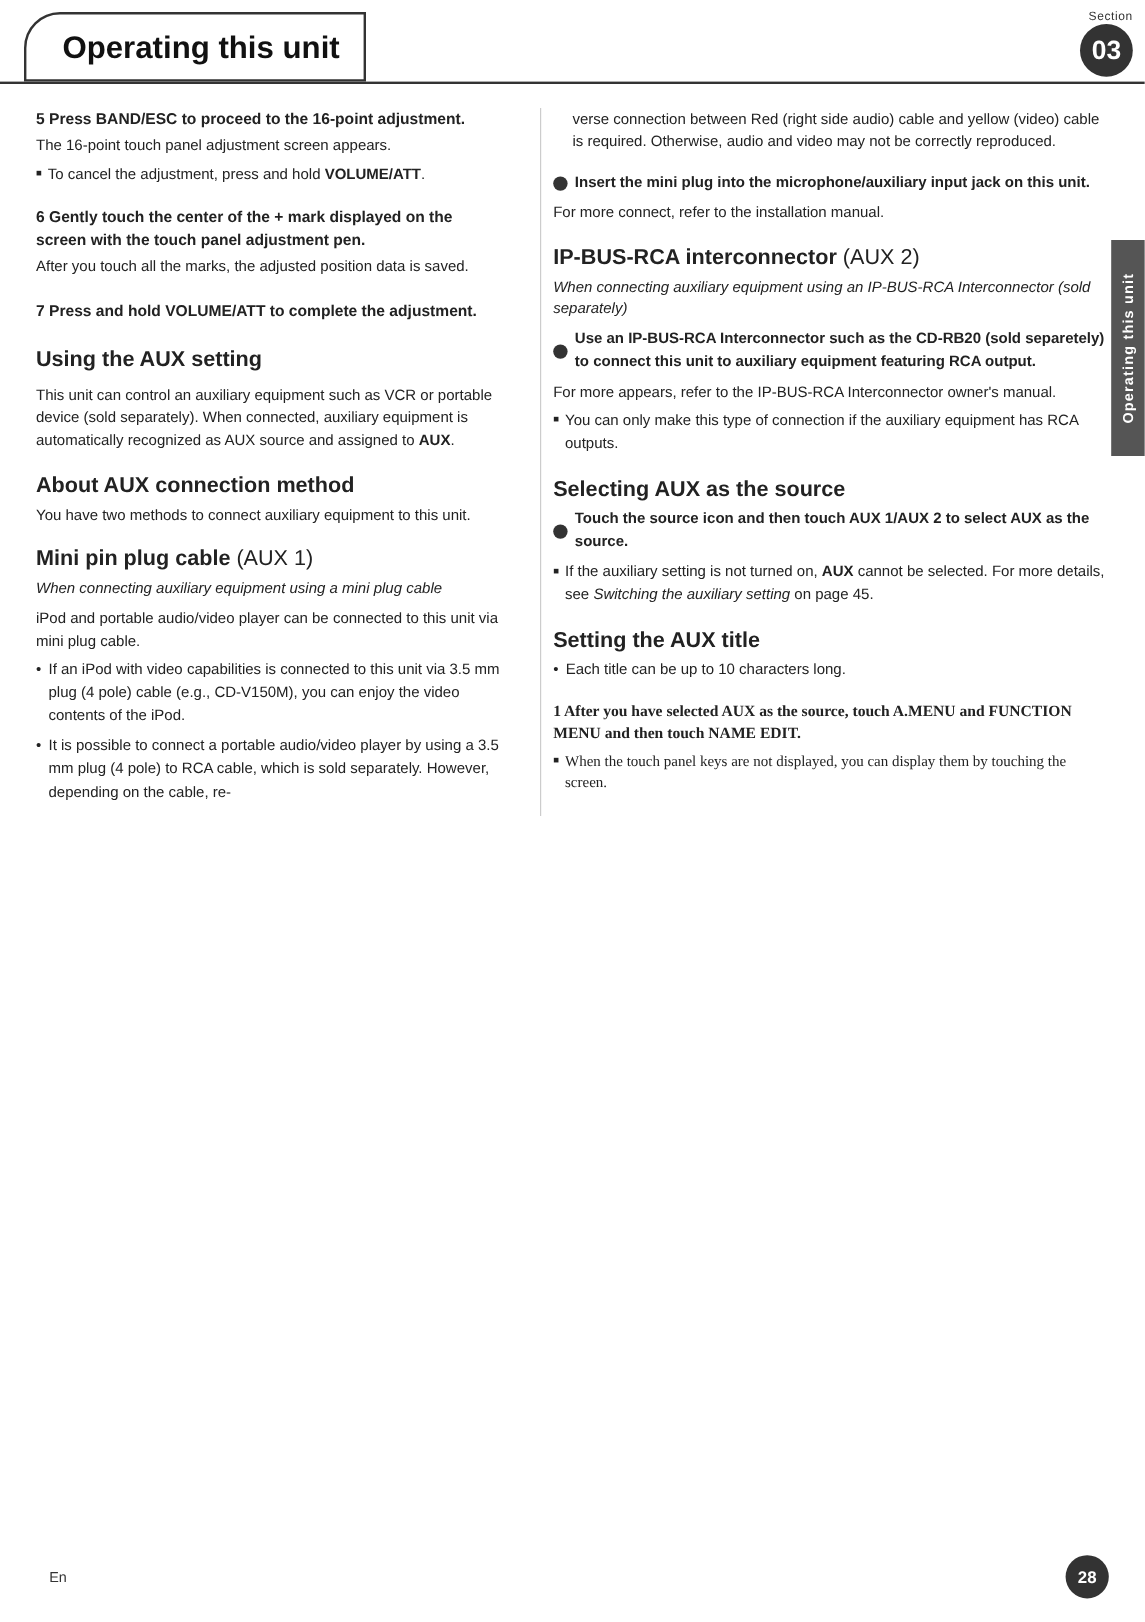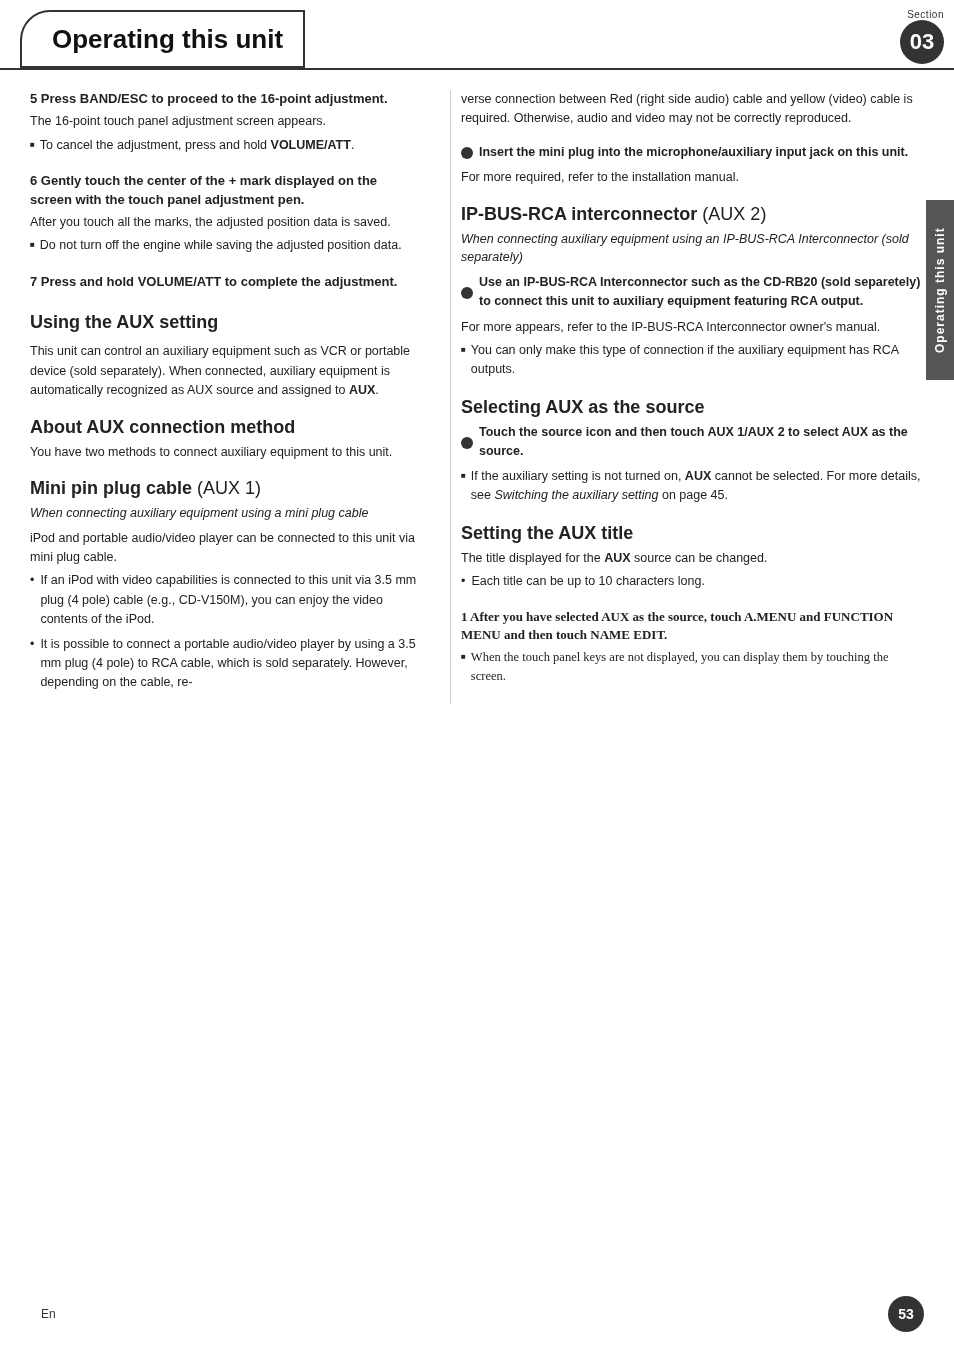--- a/index.html
+++ b/index.html
@@ -272,23 +272,20 @@
         <div class="step-heading">5    Press BAND/ESC to proceed to the 16-point adjustment.</div>
         <div class="step-body">The 16-point touch panel adjustment screen appears.</div>
         <div class="bullet-square">
           <span>To cancel the adjustment, press and hold <span class="bold">VOLUME/ATT</span>.</span>
         </div>
       </div>
 
       <div class="step">
         <div class="step-heading">6    Gently touch the center of the + mark displayed on the screen with the touch panel adjustment pen.</div>
         <div class="step-body">After you touch all the marks, the adjusted position data is saved.</div>
-        <div class="bullet-square">
-          <span>Do not turn off the engine while saving the adjusted position data.</span>
-        </div>
       </div>
 
       <div class="step">
         <div class="step-heading">7    Press and hold VOLUME/ATT to complete the adjustment.</div>
       </div>
 
       <div class="section-heading">Using the AUX setting</div>
       <div class="step-body">This unit can control an auxiliary equipment such as VCR or portable device (sold separately). When connected, auxiliary equipment is automatically recognized as AUX source and assigned to <span class="bold">AUX</span>.</div>
 
       <div class="subsection-heading">About AUX connection method</div>
@@ -301,27 +298,27 @@
         <span>If an iPod with video capabilities is connected to this unit via 3.5 mm plug (4 pole) cable (e.g., CD-V150M), you can enjoy the video contents of the iPod.</span>
       </div>
       <div class="dot-bullet">
         <span>It is possible to connect a portable audio/video player by using a 3.5 mm plug (4 pole) to RCA cable, which is sold separately. However, depending on the cable, re-</span>
       </div>
 
     </div>
 
     <div class="right-col">
 
-      <div class="step-body" style="margin-bottom:14px;">verse connection between Red (right side audio) cable and yellow (video) cable is required. Otherwise, audio and video may not be correctly reproduced.</div>
+      <div class="step-body" style="margin-bottom:14px;margin-left:16px;">verse connection between Red (right side audio) cable and yellow (video) cable is required. Otherwise, audio and video may not be correctly reproduced.</div>
 
       <div class="circle-bullet">
         <div class="circle-bullet-icon"></div>
         <span><span class="bold">Insert the mini plug into the microphone/auxiliary input jack on this unit.</span></span>
       </div>
-      <div class="step-body" style="margin-bottom:14px;">For more required, refer to the installation manual.</div>
+      <div class="step-body" style="margin-bottom:14px;">For more connect, refer to the installation manual.</div>
 
       <div class="subsection-heading">IP-BUS-RCA interconnector <span style="font-weight:normal">(AUX 2)</span></div>
       <div class="italic-note">When connecting auxiliary equipment using an IP-BUS-RCA Interconnector (sold separately)</div>
 
       <div class="circle-bullet">
         <div class="circle-bullet-icon"></div>
         <span><span class="bold">Use an IP-BUS-RCA Interconnector such as the CD-RB20 (sold separetely) to connect this unit to auxiliary equipment featuring RCA output.</span></span>
       </div>
       <div class="step-body" style="margin-bottom:4px;">For more appears, refer to the IP-BUS-RCA Interconnector owner's manual.</div>
       <div class="bullet-square">
@@ -331,33 +328,32 @@
       <div class="subsection-heading" style="margin-top:18px;">Selecting AUX as the source</div>
       <div class="circle-bullet">
         <div class="circle-bullet-icon"></div>
         <span><span class="bold">Touch the source icon and then touch AUX 1/AUX 2 to select AUX as the source.</span></span>
       </div>
       <div class="bullet-square">
         <span>If the auxiliary setting is not turned on, <span class="bold">AUX</span> cannot be selected. For more details, see <span class="italic">Switching the auxiliary setting</span> on page 45.</span>
       </div>
 
       <div class="subsection-heading" style="margin-top:18px;">Setting the AUX title</div>
-      <div class="step-body">The title displayed for the <span class="bold">AUX</span> source can be changed.</div>
       <div class="dot-bullet">
         <span>Each title can be up to 10 characters long.</span>
       </div>
 
       <div class="step" style="margin-top:16px;font-family:Liberation Serif, serif;">
         <div class="step-heading">1    After you have selected AUX as the source, touch A.MENU and FUNCTION MENU and then touch NAME EDIT.</div>
         <div class="bullet-square">
           <span>When the touch panel keys are not displayed, you can display them by touching the screen.</span>
         </div>
       </div>
 
     </div>
   </div>
 
   <div class="footer">
     <span class="footer-en">En</span>
-    <div class="footer-page">53</div>
+    <div class="footer-page">28</div>
   </div>
 
 </div>
 
 </body></html>

